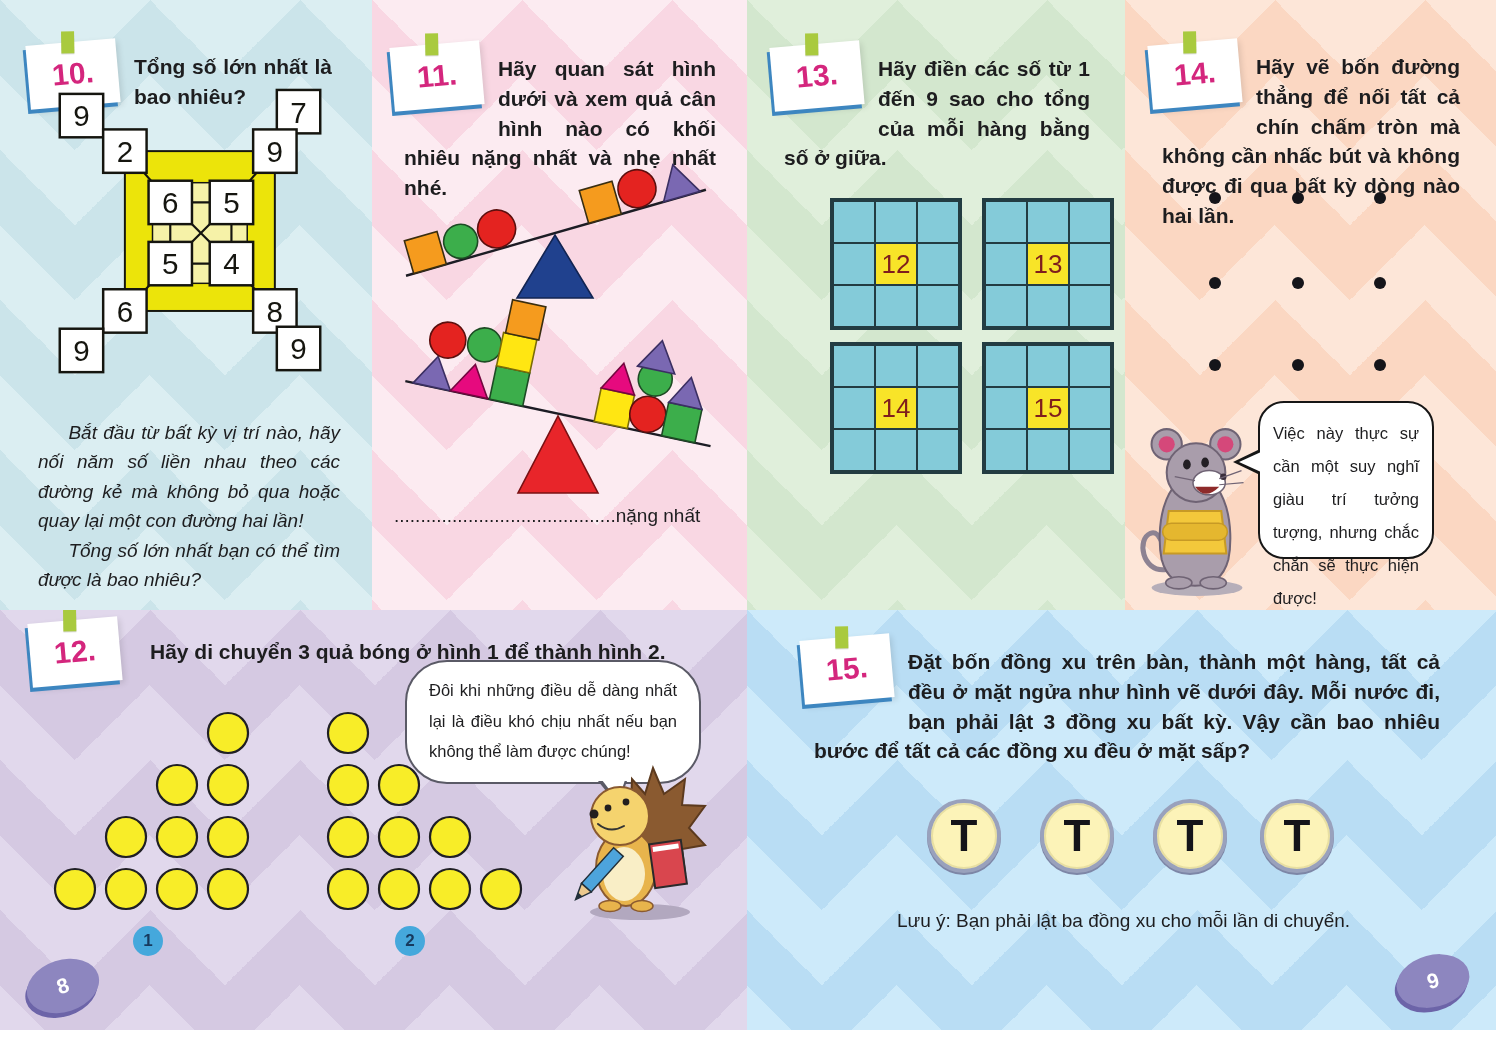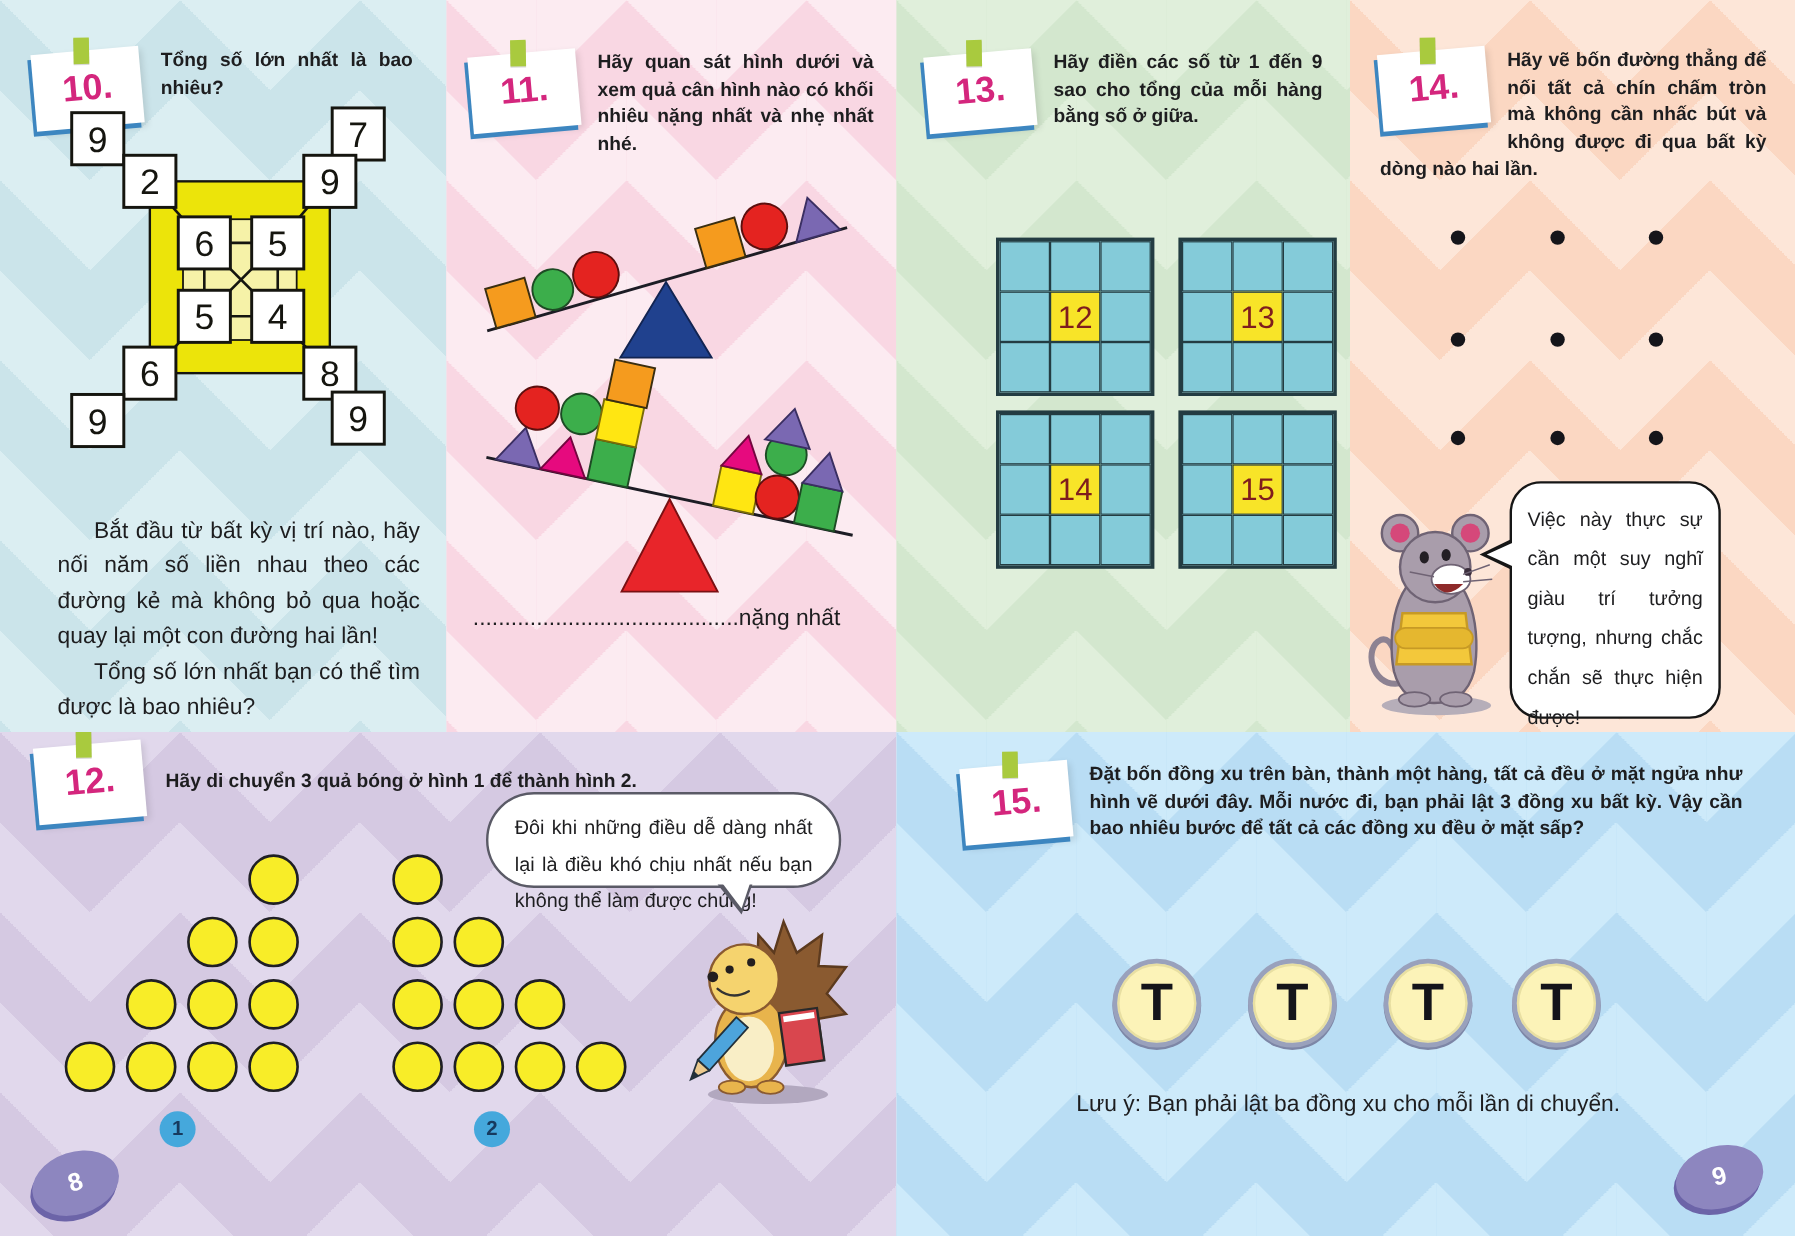--- a/index.html
+++ b/index.html
@@ -24,44 +24,44 @@
   .p15{left:747px;top:610px;width:749px;height:420px;--bg1:#b9ddf4;--bg2:#cdeafa;}
 
   .qhead{position:absolute;}
   .note{float:left;position:relative;width:90px;height:64px;background:#ffffff;
         transform:rotate(-5deg);margin:2px 16px 6px 0;
         box-shadow:-3px 4px 0 #3d86c0, 2px 3px 6px rgba(0,0,0,0.12);
         display:flex;align-items:center;justify-content:center;}
   .tape{position:absolute;top:-11px;left:36px;width:13px;height:22px;background:#a9ca3e;
         transform:rotate(4deg);box-shadow:0 1px 0 rgba(0,0,0,0.15);}
   .qnum{color:#d4267d;font-size:30px;font-weight:bold;}
-  .qtitle{margin:0;font-weight:bold;font-size:16px;line-height:1.42;text-align:justify;}
+  .qtitle{margin:12px;font-weight:bold;font-size:21px;line-height:1.42;text-align:justify;}
   .qhead-flex{position:absolute;display:flex;align-items:center;gap:18px;}
   .qhead-flex .note{float:none;flex:0 0 auto;margin:0;}
 
-  .bodytext{position:absolute;font-size:19px;line-height:1.55;text-align:justify;margin:10px;}
+  .bodytext{position:absolute;font-size:19px;line-height:1.55;text-align:justify;margin:0;font-style:italic;}
   .bodytext .ind{display:block;text-indent:1.6em;}
 
   .blankline{position:absolute;font-size:19px;color:#1d1d1f;white-space:nowrap;}
 
   .grid33{position:absolute;display:grid;grid-template-columns:repeat(3,42px);grid-template-rows:repeat(3,42px);
           border:3px solid #233c42;}
   .grid33 .cell{border:1.6px solid #233c42;background:#84cbd9;display:flex;align-items:center;justify-content:center;}
   .grid33 .cell.center{background:#f8e428;font-size:26px;font-weight:500;color:#7f1d1d;}
 
   .dot9{position:absolute;width:12px;height:12px;border-radius:50%;background:#15151a;}
 
   .bubble{position:absolute;background:#ffffff;box-sizing:border-box;}
-  .bubble-mouse{left:133px;top:401px;width:176px;height:198px;border:2.5px solid #161616;border-radius:26px;
+  .bubble-mouse{left:133px;top:401px;width:176px;height:158px;border:2.5px solid #161616;border-radius:26px;
                 padding:14px 13px;font-size:16.5px;line-height:2.0;text-align:justify;}
   .bubble-mouse::before{content:'';position:absolute;left:-27px;top:46px;border-style:solid;
                 border-width:13px 27px 13px 0;border-color:transparent #161616 transparent transparent;}
   .bubble-mouse::after{content:'';position:absolute;left:-21px;top:49px;border-style:solid;
                 border-width:10px 22px 10px 0;border-color:transparent #ffffff transparent transparent;}
-  .bubble-hedge{left:405px;top:50px;width:296px;height:80px;border:2px solid #5a5a66;border-radius:42px;
+  .bubble-hedge{left:405px;top:50px;width:296px;height:124px;border:2px solid #5a5a66;border-radius:42px;
                 padding:13px 22px;font-size:16.5px;line-height:1.85;text-align:justify;}
   .bubble-hedge::before{content:'';position:absolute;right:72px;bottom:-24px;border-style:solid;
                 border-width:25px 9px 0 20px;border-color:#5a5a66 transparent transparent transparent;}
   .bubble-hedge::after{content:'';position:absolute;right:74px;bottom:-19px;border-style:solid;
                 border-width:21px 7px 0 16px;border-color:#ffffff transparent transparent transparent;}
 
   .figlabel{position:absolute;width:30px;height:30px;border-radius:50%;background:#45a8dc;
             color:#173a5e;font-weight:bold;font-size:17px;display:flex;align-items:center;justify-content:center;}
 
   .coin{position:absolute;width:66px;height:66px;border-radius:50%;background:#fcf3b8;

